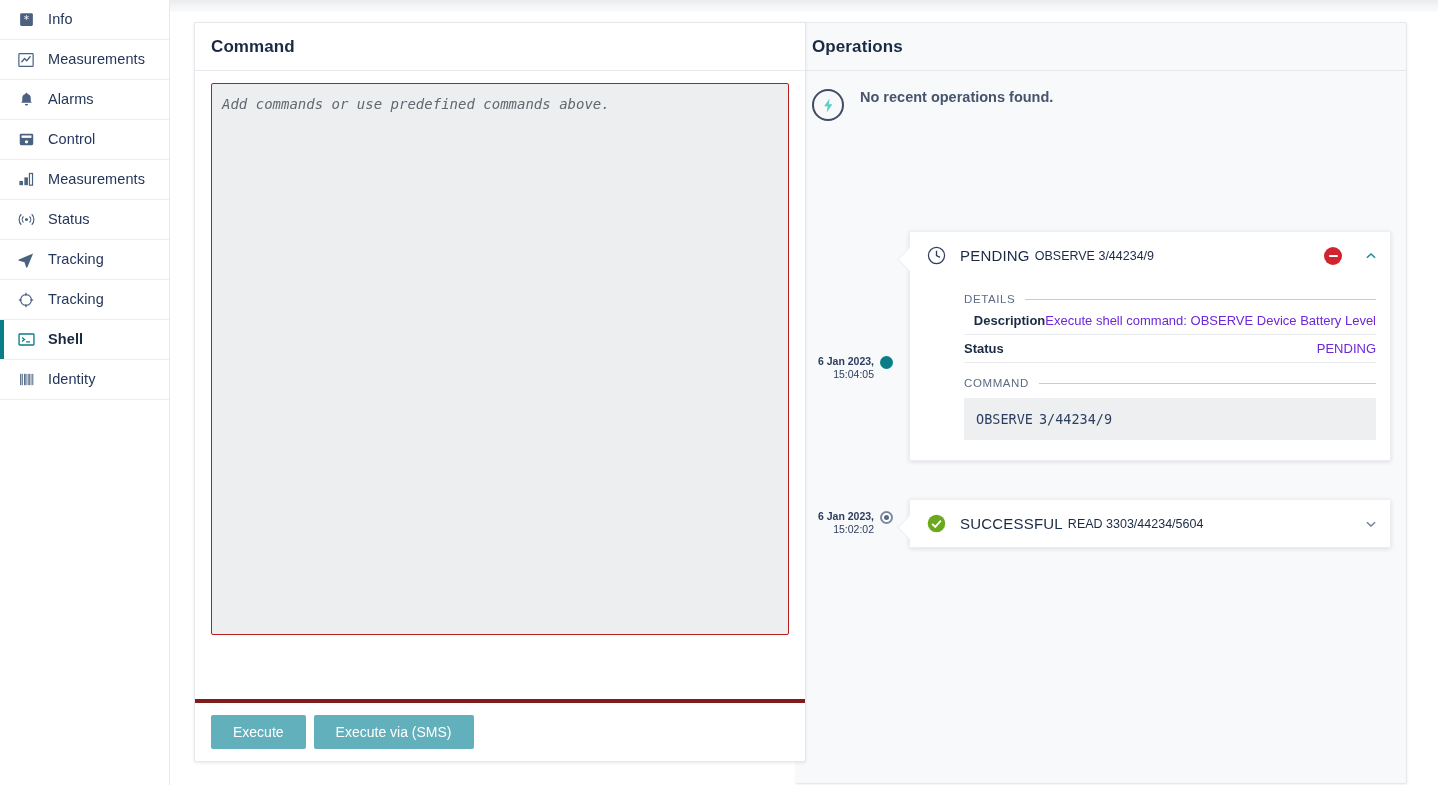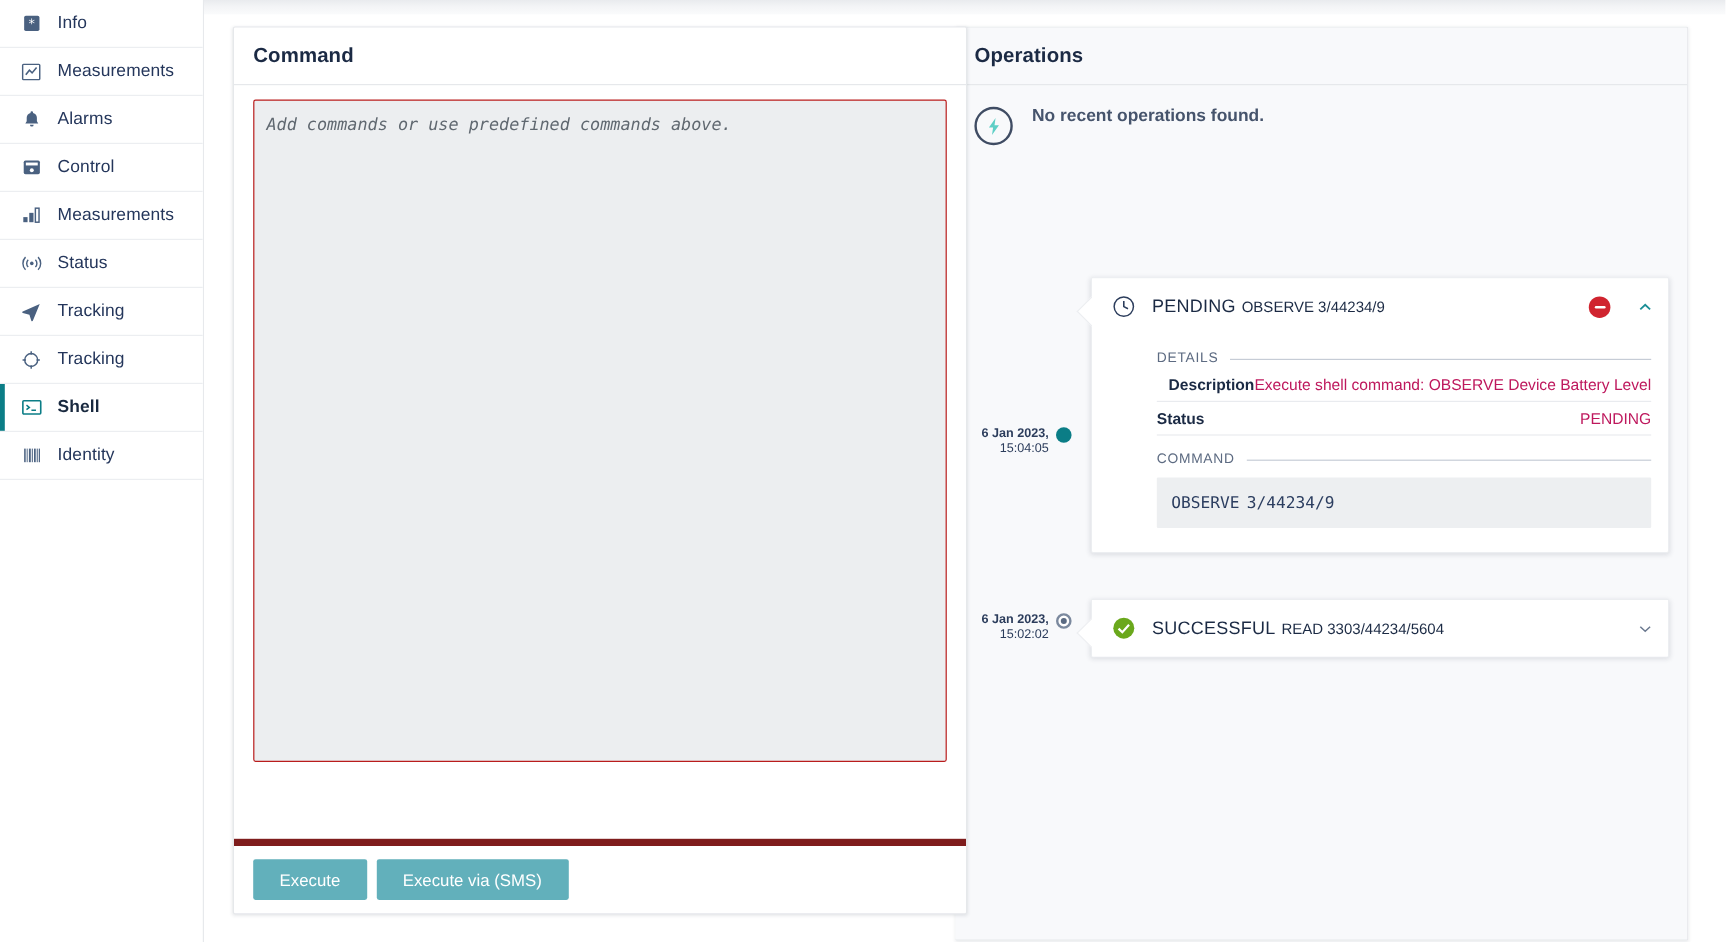--- a/index.html
+++ b/index.html
@@ -129,21 +129,21 @@
     outline: none;
   }
   .cmd-textarea::placeholder {
     color: #606870; font-style: italic; opacity: 1;
   }
 
   .cmd-footer {
     position: absolute; left: 0; bottom: 0;
     width: 100%;
     height: 62px;
-    border-top: 6px solid #7f1d1d;
+    border-top: 4px solid #7f1d1d;
     display: flex; align-items: center;
     padding: 0 16px;
     gap: 8px;
   }
   .btn-primary {
     background: #62b0bb;
     color: #fff;
     border: none;
     font-size: 14px;
     padding: 10px 22px;
@@ -254,21 +254,21 @@
 
   .kv-row {
     display: flex; align-items: center;
     justify-content: space-between;
     border-bottom: 1px solid #e9ebef;
     padding: 6px 0;
     font-size: 13px;
     color: #24365b;
   }
   .kv-key { font-weight: bold; color: #1b2a44; }
-  .kv-val { color: #be185d; white-space: nowrap; overflow: hidden; text-overflow: clip;}
+  .kv-val { color: #6d28d9; white-space: nowrap; overflow: hidden; text-overflow: clip;}
   .kv-row.desc { justify-content: flex-end; }
 
   .code-block {
     margin-top: 9px;
     background: #edeff1;
     padding: 13px 12px;
     font-family: "DejaVu Sans Mono", monospace;
     font-size: 13.5px;
     color: #2c3e60;
     border-radius: 1px;

